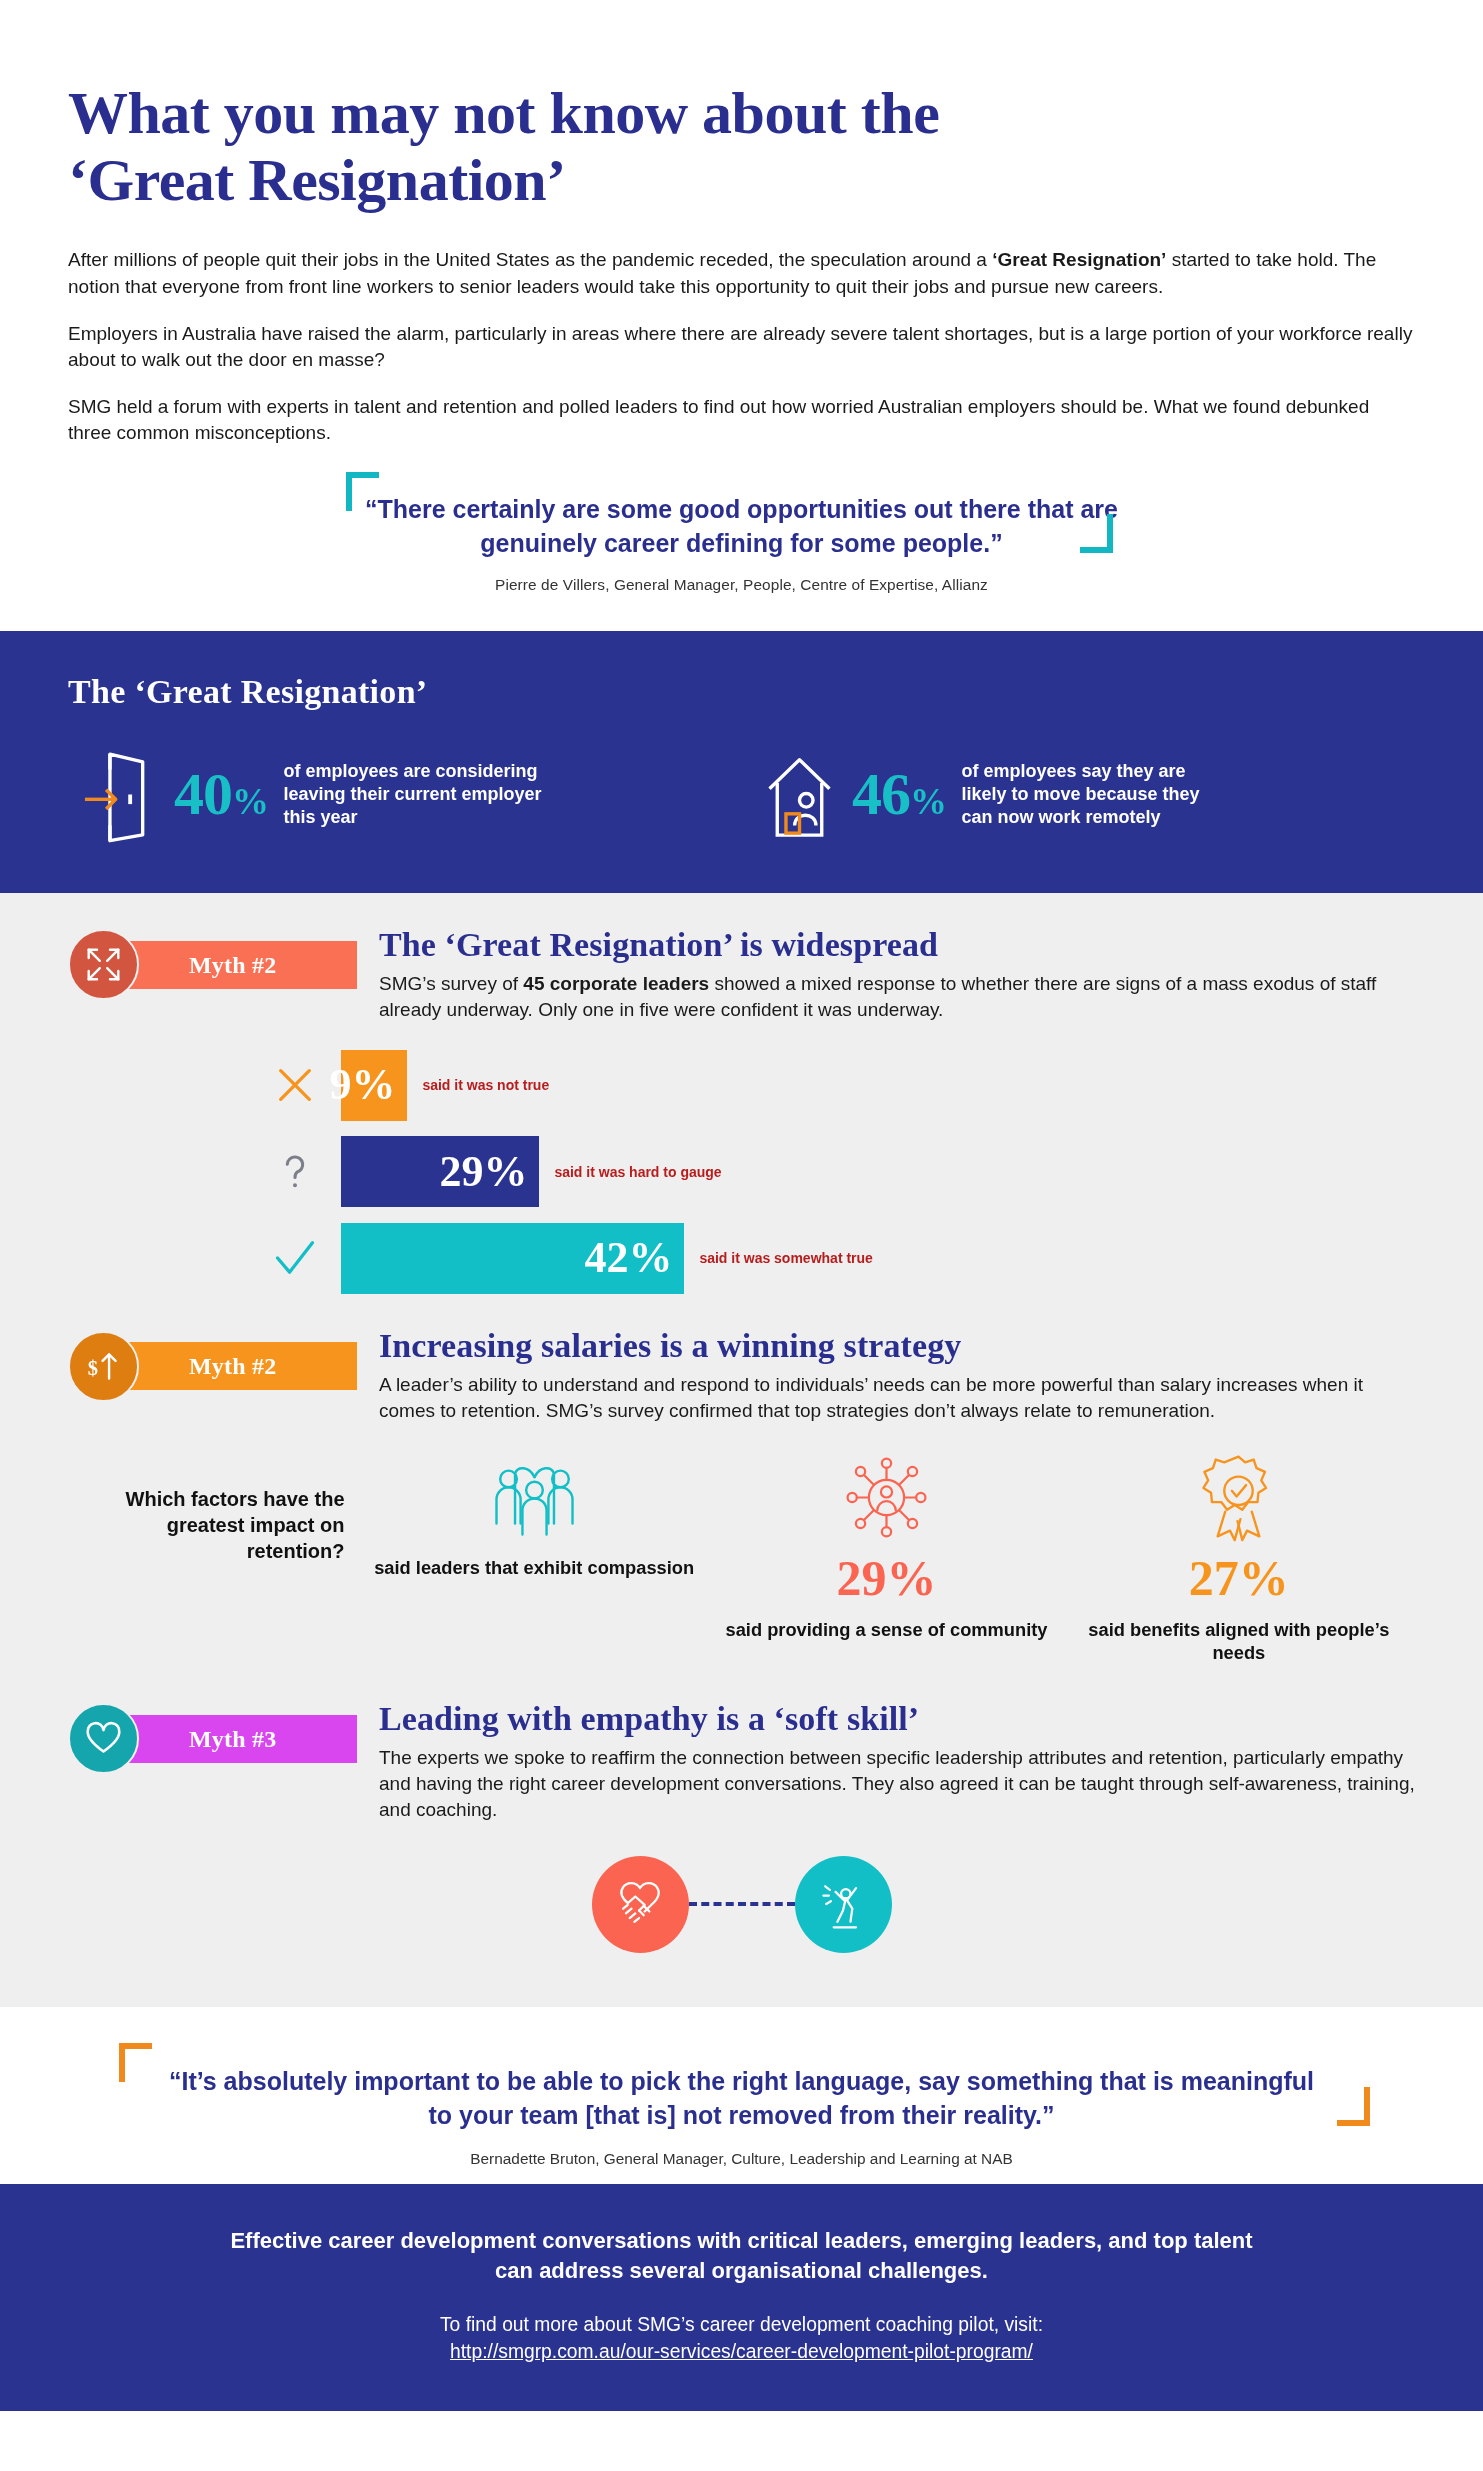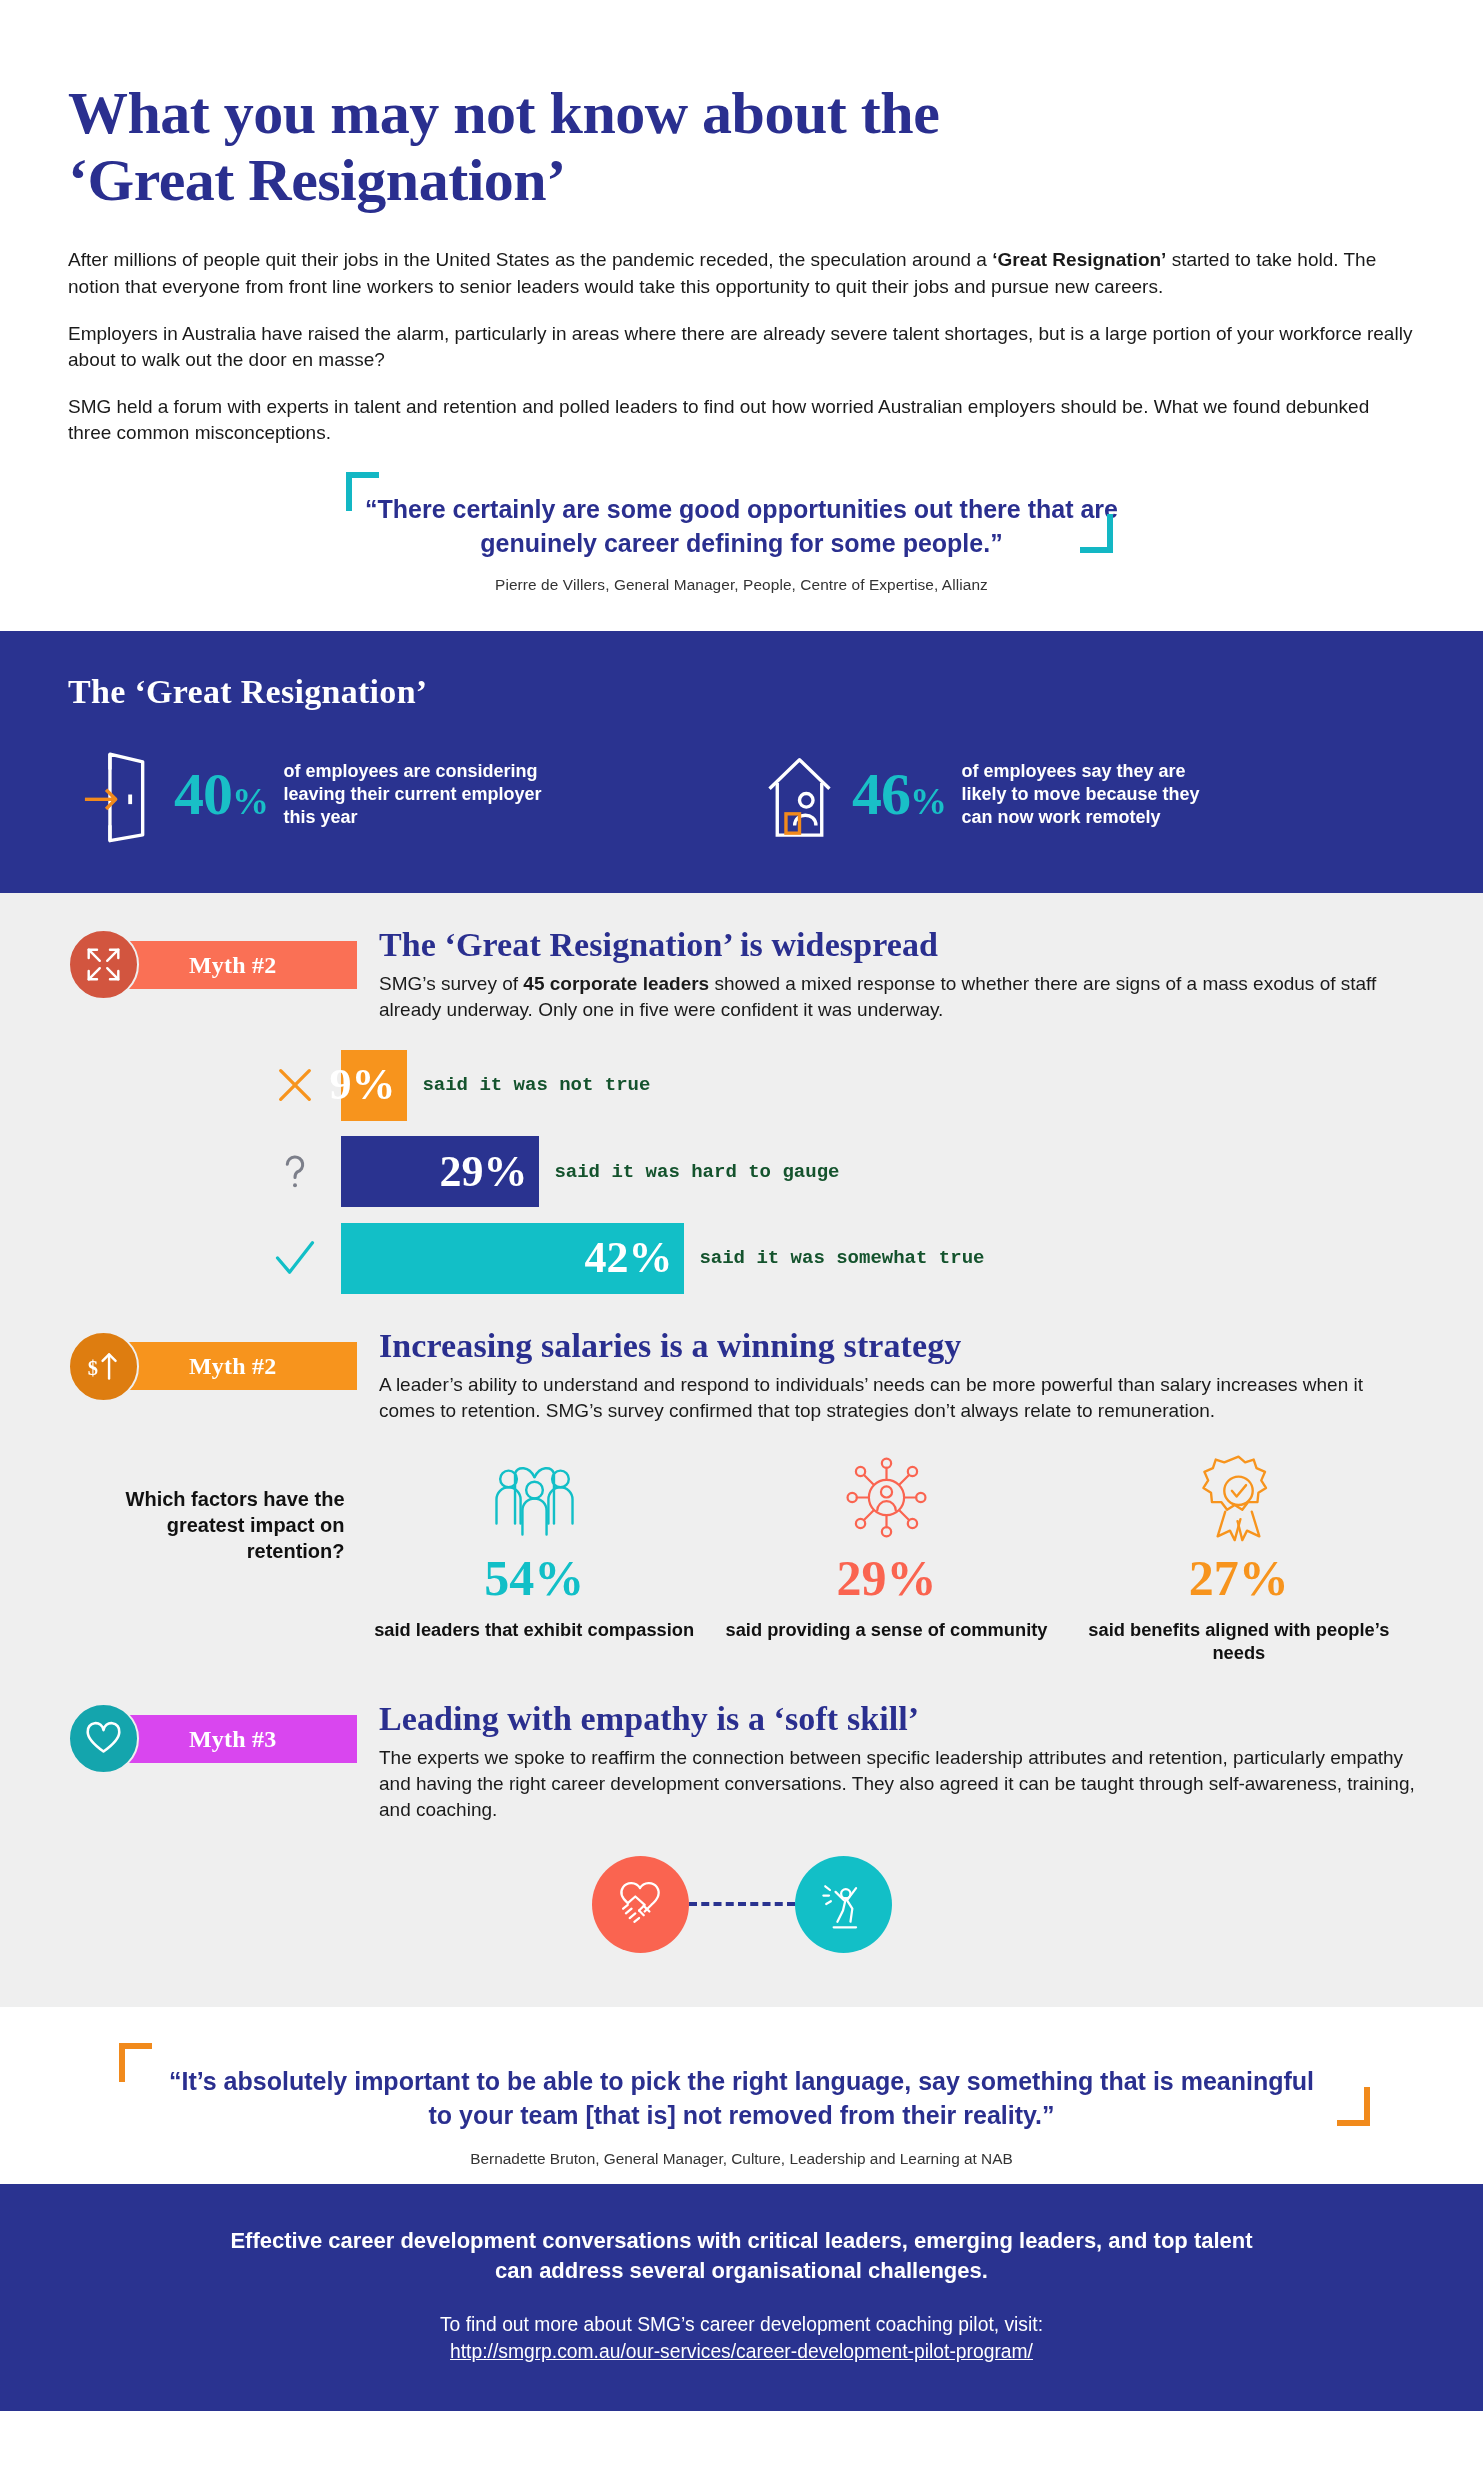--- a/index.html
+++ b/index.html
@@ -166,22 +166,22 @@
   }
   .bar-val {
     font-family: "Liberation Serif", serif;
     font-weight: bold;
     color: #ffffff;
     font-size: 44px;
     line-height: 1;
     white-space: nowrap;
   }
   .bar-cap {
-    font-size: 19px; font-weight: bold; color: #14532d;
-    margin-left: 15.4px; white-space: nowrap; font-family: Liberation Mono, monospace;
+    font-size: 14px; font-weight: bold; color: #b91c1c;
+    margin-left: 15.4px; white-space: nowrap;
   }
 
   
   .factors { display: flex; align-items: flex-start; margin-top: 25px; }
   .factors-q {
     width: 290px; flex: 0 0 290px;
     font-size: 20px; font-weight: bold; color: #111;
     text-align: right; line-height: 1.3; padding-right: 13.5px; padding-top: 37px;
   }
   .factor-cols { display: flex; flex: 1; gap: 0; }
@@ -392,21 +392,20 @@
                 <circle cx="80" cy="28" r="9"></circle>
                   <path d="M67 76 L67 50 a13 13 0 0 1 26 0 L93 76"></path>
                 <circle cx="52" cy="40" r="9"></circle>
                   <path d="M39 88 L39 62 a13 13 0 0 1 26 0 L65 88"></path>
                 <path d="M52 26 C46 14 34 14 31 22"></path>
                   <path d="M52 26 C58 14 70 14 73 22"></path>
                 <line x1="31" y1="22" x2="31" y2="76"></line>
                   <line x1="73" y1="22" x2="73" y2="76"></line>
               </svg>
             </div>
-            <div class="factor-num" style="color:#12BFC7">54%</div>
             <div class="factor-cap">said leaders that exhibit compassion</div>
           </div>
 
           <div class="factor">
             <div class="factor-icon">
               <svg width="93" height="89" viewBox="0 0 96 96" fill="none" stroke="#FA6450" stroke-width="2.4" stroke-linecap="round" stroke-linejoin="round">
                 <circle cx="48" cy="48" r="19"></circle>
                 <circle cx="48" cy="42" r="6"></circle>
                   <path d="M38 62 a10 10 0 0 1 20 0"></path>
                 <line x1="48" y1="29" x2="48" y2="16"></line>

